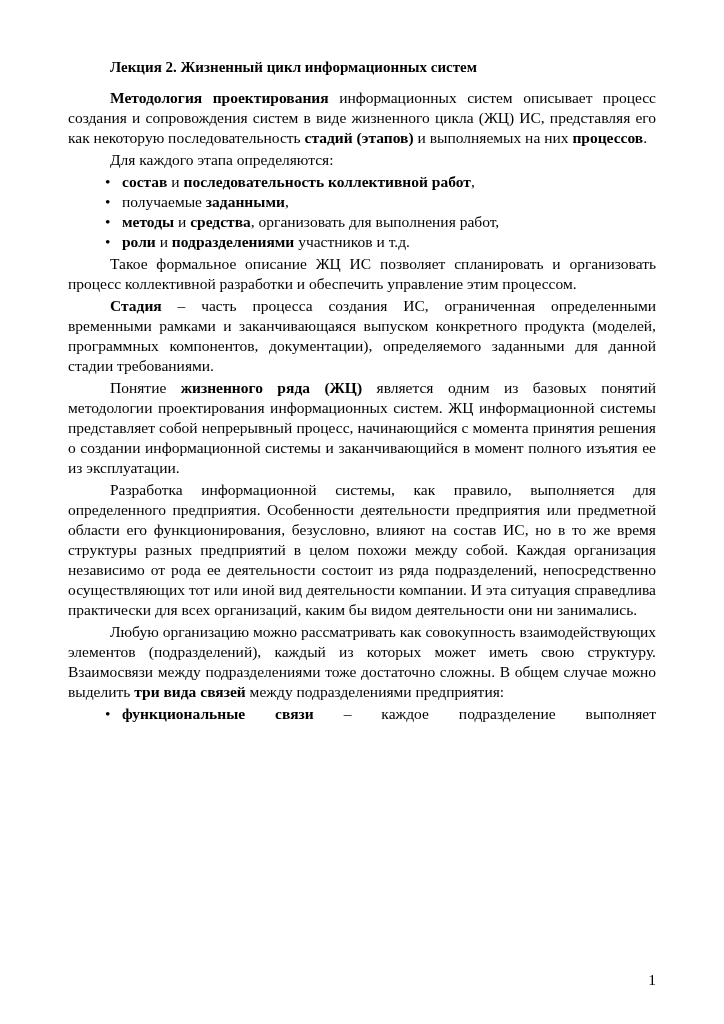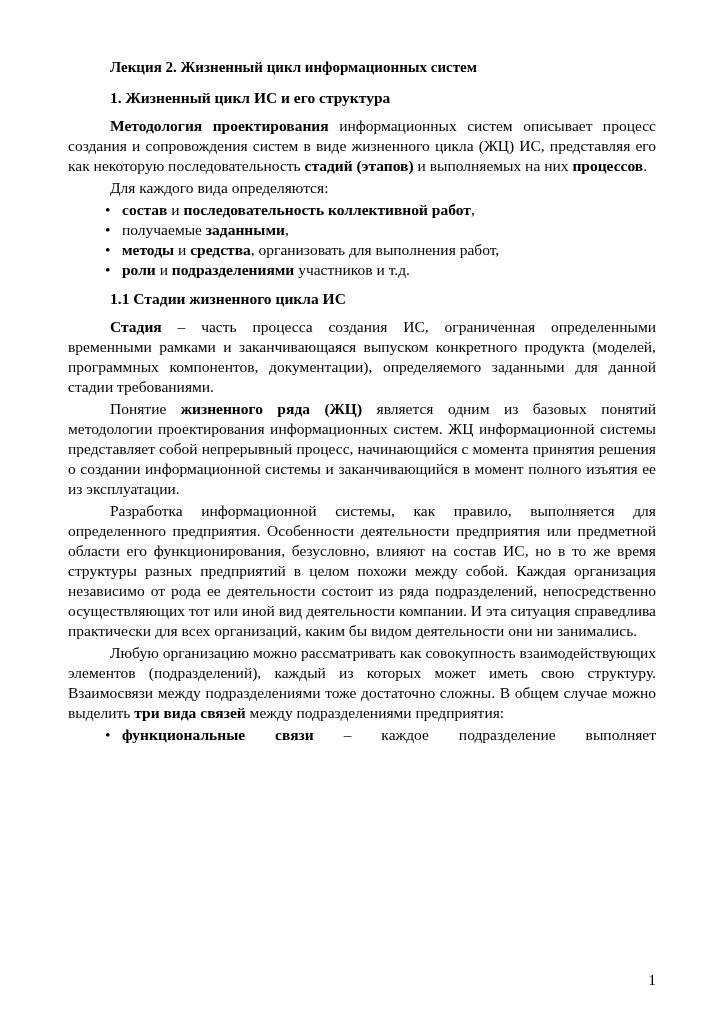--- a/index.html
+++ b/index.html
@@ -62,28 +62,27 @@
     font-size: 15.5px;
   }
 </style>
 </head>
 <body>
 
 <div class="page">
   <p class="doc-title">Лекция 2. Жизненный цикл информационных систем</p>
 
   <div id="doc-body">
-      <p class="heading"><span class="b">1. Жизненный цикл ИС и его структура</span></p>
       <p class="para"><span class="b">Методология проектирования</span><span> информационных систем описывает процесс создания и сопровождения систем в виде жизненного цикла (ЖЦ) ИС, представляя его как некоторую последовательность </span><span class="b">стадий (этапов)</span><span> и выполняемых на них </span><span class="b">процессов</span><span>.</span></p>
-      <p class="para"><span>Для каждого вида определяются:</span></p>
+      <p class="para"><span>Для каждого этапа определяются:</span></p>
       <p class="bullet"><span class="bullet-marker">•</span><span class="b">состав</span><span> и </span><span class="b">последовательность коллективной работ</span><span>,</span></p>
       <p class="bullet"><span class="bullet-marker">•</span><span>получаемые </span><span class="b">заданными</span><span>,</span></p>
       <p class="bullet"><span class="bullet-marker">•</span><span class="b">методы</span><span> и </span><span class="b">средства</span><span>, организовать для выполнения работ,</span></p>
       <p class="bullet"><span class="bullet-marker">•</span><span class="b">роли</span><span> и </span><span class="b">подразделениями</span><span> участников и т.д.</span></p>
-      <p class="heading"><span class="b">1.1 Стадии жизненного цикла ИС</span></p>
+      <p class="para"><span>Такое формальное описание ЖЦ ИС позволяет спланировать и организовать процесс коллективной разработки и обеспечить управление этим процессом.</span></p>
       <p class="para"><span class="b">Стадия</span><span> – часть процесса создания ИС, ограниченная определенными временными рамками и заканчивающаяся выпуском конкретного продукта (моделей, программных компонентов, документации), определяемого заданными для данной стадии требованиями.</span></p>
       <p class="para"><span>Понятие </span><span class="b">жизненного ряда (ЖЦ)</span><span> является одним из базовых понятий методологии проектирования информационных систем. ЖЦ информационной системы представляет собой непрерывный процесс, начинающийся с момента принятия решения о создании информационной системы и заканчивающийся в момент полного изъятия ее из эксплуатации.</span></p>
       <p class="para"><span>Разработка информационной системы, как правило, выполняется для определенного предприятия. Особенности деятельности предприятия или предметной области его функционирования, безусловно, влияют на состав ИС, но в то же время структуры разных предприятий в целом похожи между собой. Каждая организация независимо от рода ее деятельности состоит из ряда подразделений, непосредственно осуществляющих тот или иной вид деятельности компании. И эта ситуация справедлива практически для всех организаций, каким бы видом деятельности они ни занимались.</span></p>
       <p class="para"><span>Любую организацию можно рассматривать как совокупность взаимодействующих элементов (подразделений), каждый из которых может иметь свою структуру. Взаимосвязи между подразделениями тоже достаточно сложны. В общем случае можно выделить </span><span class="b">три вида связей</span><span> между подразделениями предприятия:</span></p>
       <p class="bullet justify-last"><span class="bullet-marker">•</span><span class="b">функциональные связи</span><span> – каждое подразделение выполняет</span></p>
     </div>
 
   <div class="page-number">1</div>
 </div>
 

